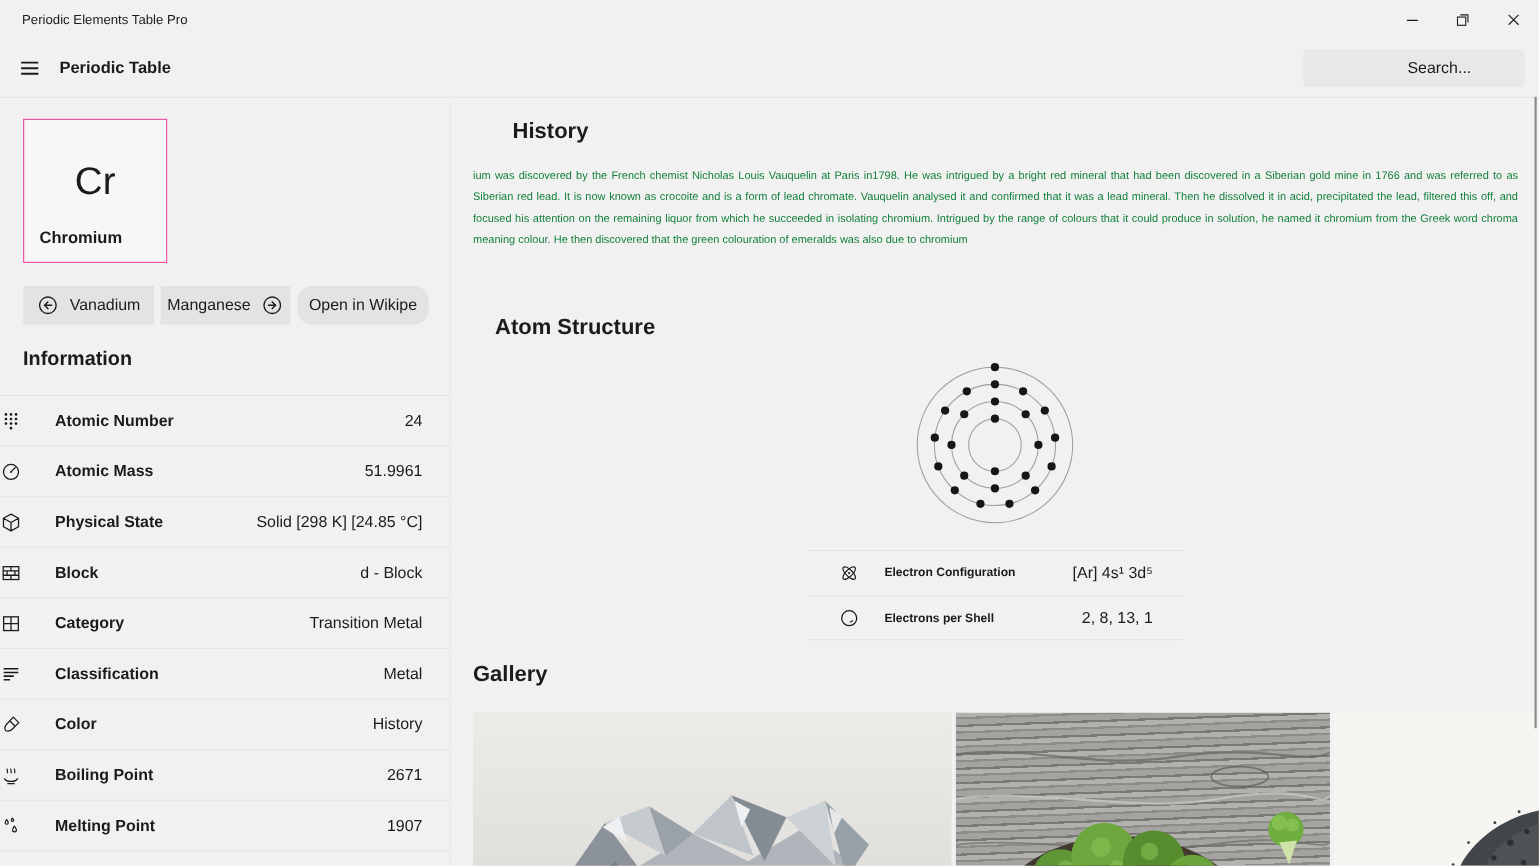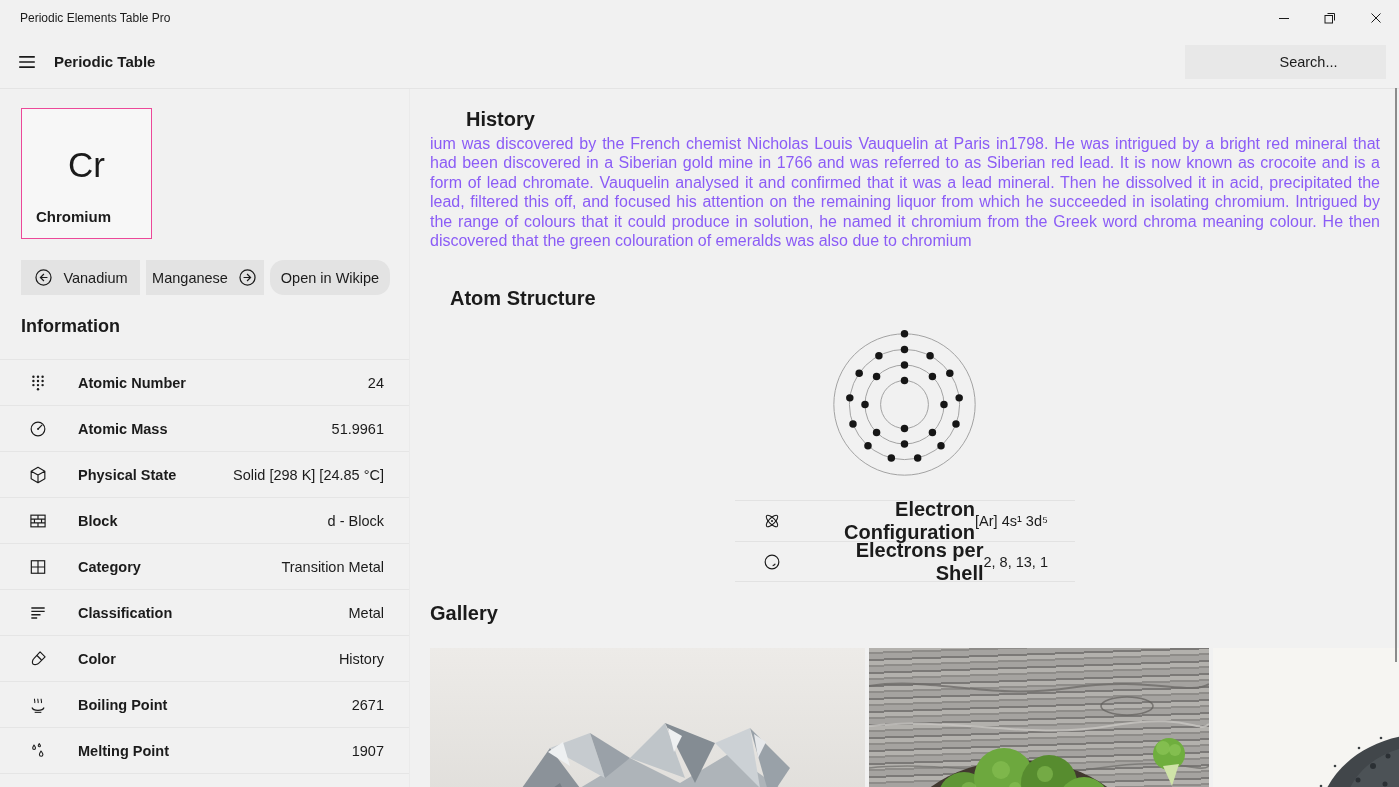--- a/index.html
+++ b/index.html
@@ -22,36 +22,36 @@
   
   .tile{position:absolute;left:21px;top:108px;width:129px;height:129px;background:#f7f7f7;border:1px solid #ec4899;}
   .tile-symbol{position:absolute;left:0;right:0;top:36px;text-align:center;font-size:35px;font-weight:400;}
   .tile-name{position:absolute;left:14px;bottom:13px;font-size:15px;font-weight:700;}
   .nav-row{position:absolute;left:21px;top:260px;display:flex;gap:6px;}
   .nav-btn{height:35px;background:#e3e3e3;border:none;font-family:"Liberation Sans",sans-serif;font-size:14.5px;color:#1b1b1b;
     display:flex;align-items:center;justify-content:center;gap:9px;cursor:pointer;box-sizing:border-box;white-space:nowrap;overflow:hidden;}
   .nav-prev{width:119px;} .nav-next{width:118px;} .nav-wiki{width:120px;border-radius:14px;}
   .info-heading{position:absolute;left:21px;top:316px;font-size:18px;font-weight:700;}
   .info-list{position:absolute;left:0;top:359px;width:409px;border-top:1px solid #e5e5e5;}
-  .info-row{height:46px;display:flex;align-items:center;border-bottom:1px solid #e5e5e5;padding-left:28px;padding-right:25px;box-sizing:border-box;}
+  .info-row{height:46px;display:flex;align-items:center;border-bottom:1px solid #e5e5e5;padding-right:25px;box-sizing:border-box;}
   .row-icon{width:20px;height:20px;margin-right:30px;flex:none;}
   .row-icon svg{width:20px;height:20px;display:block;}
   .row-label{font-weight:700;font-size:14.5px;}
   .row-value{margin-left:auto;font-size:14.5px;white-space:nowrap;}
   
   .history-heading{position:absolute;left:430px;top:108px;font-size:20px;font-weight:700;margin-left:36px;}
-  .history-text{position:absolute;left:430px;top:134px;width:950px;font-size:16px;line-height:19.4px;
-    text-align:justify;color:#8b5cf6;}
+  .history-text{position:absolute;left:430px;top:151px;width:950px;font-size:10px;line-height:19.4px;
+    text-align:justify;color:#15803d;}
   .atom-heading{position:absolute;left:430px;top:287px;font-size:20px;font-weight:700;margin-left:20px;}
   .atom-svg{position:absolute;left:828px;top:328px;width:153px;height:153px;}
   .config-table{position:absolute;left:735px;top:500px;width:340px;}
   .config-row{height:41px;display:flex;align-items:center;border-top:1px solid #e2e2e2;padding-left:27px;padding-right:27px;box-sizing:border-box;}
   .config-row:last-child{border-bottom:1px solid #e2e2e2;}
   .config-row .row-icon{margin-right:22px;}
-  .config-row .row-label{font-size:20px;text-align:right;}
+  .config-row .row-label{font-size:11px;text-align:right;}
   .config-row .row-value{font-size:14.5px;}
   .gallery-heading{position:absolute;left:430px;top:602px;font-size:20px;font-weight:700;}
   .gallery-row{position:absolute;left:430px;top:648px;display:flex;gap:4px;}
   .g-img{height:240px;overflow:hidden;flex:none;cursor:pointer;}
   .g-img svg{display:block;}
   .g1{width:435px;background:#e3e1de;}
   .g2{width:340px;background:repeating-linear-gradient(178deg,#b3b1ad 0 4px,#8e8c89 4px 6px,#a5a3a0 6px 11px,#7b7977 11px 13px);}
   .g3{width:190px;background:#f6f5f2;}
   .scrollbar{position:absolute;right:2px;top:88px;width:2px;height:574px;background:#8b8b8b;cursor:pointer;}
   .hidden-defs{position:absolute;width:0;height:0;overflow:hidden;}

